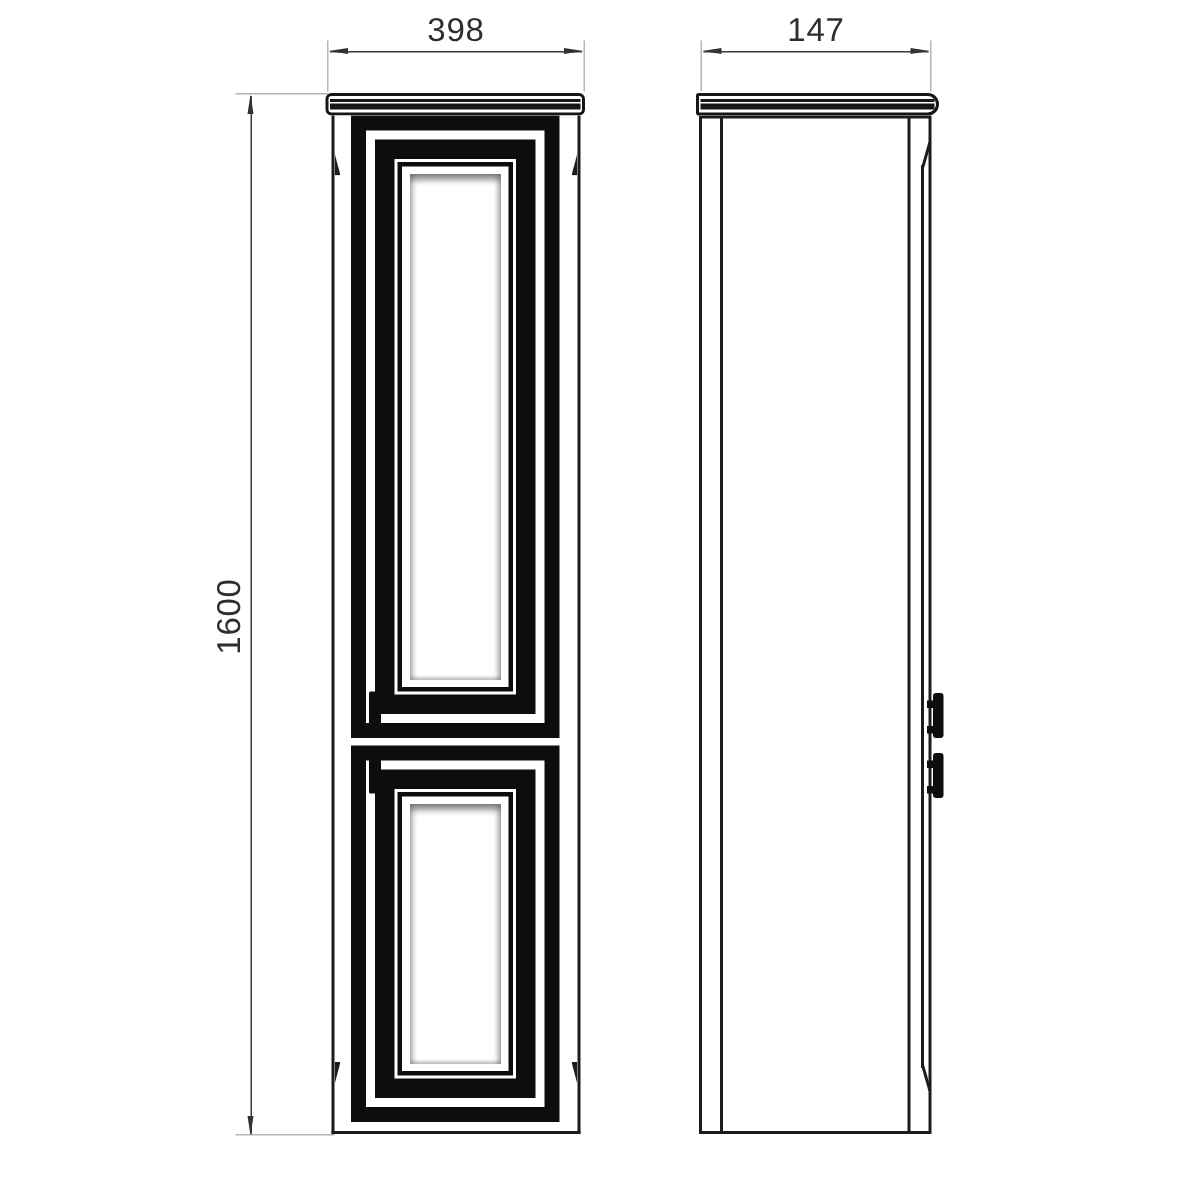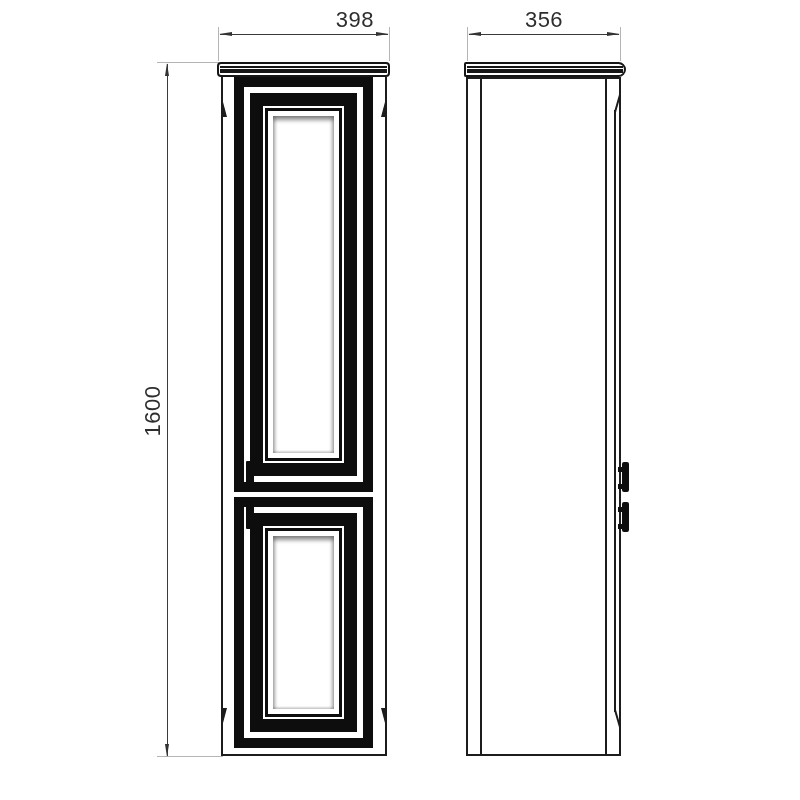--- a/index.html
+++ b/index.html
@@ -59,30 +59,30 @@
 <body>
 
 <div id="canvas">
 
   <div>
     <div class="ext" style="left:218px;top:27px;width:1px;height:34px;"></div>
     <div class="ext" style="left:389px;top:27px;width:1px;height:34px;"></div>
     <div class="dimline" style="left:220px;top:34px;width:168px;height:1px;"></div>
     <div class="arrow left" style="left:219px;top:32px;"></div>
     <div class="arrow right" style="left:376px;top:32px;"></div>
-    <div class="dimtext" style="left:234px;top:9px;width:140px;text-align:right;">398</div>
+    <div class="dimtext" style="left:234px;top:9px;width:140px;">398</div>
   </div>
 
   <div>
     <div class="ext" style="left:467px;top:27px;width:1px;height:34px;"></div>
     <div class="ext" style="left:620px;top:27px;width:1px;height:34px;"></div>
     <div class="dimline" style="left:469px;top:34px;width:150px;height:1px;"></div>
     <div class="arrow left" style="left:468px;top:32px;"></div>
     <div class="arrow right" style="left:607px;top:32px;"></div>
-    <div class="dimtext" style="left:474px;top:9px;width:140px;">356</div>
+    <div class="dimtext" style="left:474px;top:9px;width:140px;">147</div>
   </div>
 
   <div>
     <div class="ext" style="left:157px;top:62px;width:62px;height:1px;"></div>
     <div class="ext" style="left:157px;top:756px;width:66px;height:1px;"></div>
     <div class="dimline" style="left:167px;top:64px;width:1px;height:692px;"></div>
     <div class="arrow up" style="left:165px;top:63px;"></div>
     <div class="arrow down" style="left:165px;top:744px;"></div>
     <div class="dimtext" style="left:118px;top:400px;width:70px;transform:rotate(-90deg);">1600</div>
   </div>

